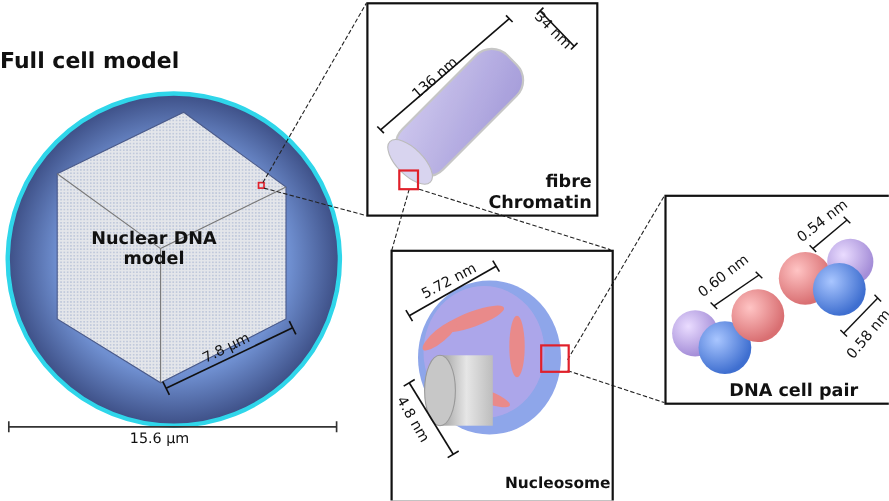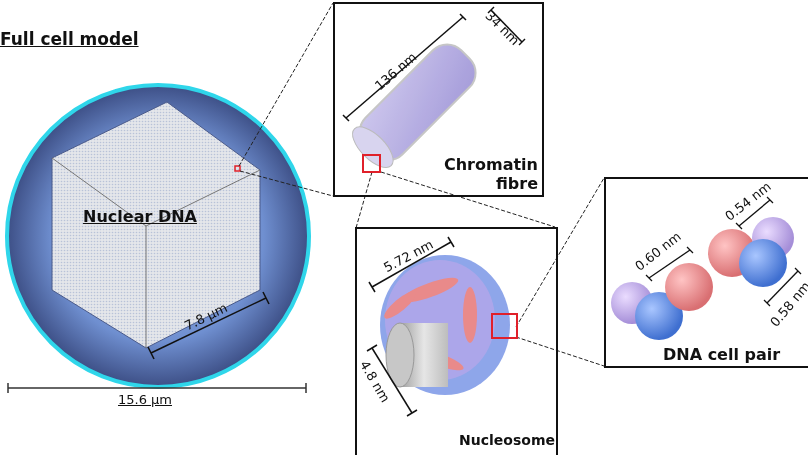--- a/index.html
+++ b/index.html
@@ -135,33 +135,34 @@
       <line x1="739" y1="226" x2="770" y2="200"></line>
       <line x1="736" y1="223" x2="742" y2="229"></line>
       <line x1="767" y1="197" x2="773" y2="203"></line>
       <line x1="767" y1="303" x2="798" y2="271"></line>
       <line x1="764" y1="300" x2="770" y2="306"></line>
       <line x1="795" y1="268" x2="801" y2="274"></line>
     </g>
   </g>
 </svg>
 
-<div class="abs title" style="left:0;top:29px;font-size:17px;text-decoration:underline;">Full cell model</div>
-<div class="abs title" style="left:70px;top:208px;width:140px;text-align:center;font-size:16px;line-height:18px;text-decoration:underline;">
+<div class="abs title" style="left:0;top:43px;font-size:20px;">Full cell model</div>
+<div class="abs title" style="left:70px;top:208px;width:140px;text-align:center;font-size:16px;line-height:18px;">
   <div>Nuclear DNA</div>
+  <div>model</div>
 </div>
 <div class="abs lbl" style="left:182px;top:320px;transform:rotate(-26deg);transform-origin:left top;">7.8 µm</div>
-<div class="abs lbl" style="left:118px;top:392px;text-decoration:underline;">15.6 µm</div>
+<div class="abs lbl" style="left:118px;top:392px;">15.6 µm</div>
 
 <div class="box" style="left:333px;top:2px;width:211px;height:195px;background:transparent;"></div>
 <div class="abs lbl" style="left:372px;top:82px;transform:rotate(-41deg);transform-origin:left top;">136 nm</div>
 <div class="abs lbl" style="left:493px;top:8px;transform:rotate(45deg);transform-origin:left top;">34 nm</div>
 <div class="abs title" style="left:428px;top:155px;width:110px;text-align:right;font-size:16px;line-height:19px;">
+  <div>fibre</div>
   <div>Chromatin</div>
-  <div>fibre</div>
 </div>
 
 <div class="box" style="left:355px;top:227px;width:203px;height:230px;background:transparent;"></div>
 <div class="abs lbl" style="left:381px;top:262px;transform:rotate(-28deg);transform-origin:left top;">5.72 nm</div>
 <div class="abs lbl" style="left:370px;top:358px;transform:rotate(60deg);transform-origin:left top;">4.8 nm</div>
 <div class="abs title" style="left:420px;top:432px;width:135px;text-align:right;font-size:14px;">Nucleosome</div>
 
 <div class="box" style="left:604px;top:177px;width:210px;height:191px;background:transparent;"></div>
 <div class="abs lbl" style="left:632px;top:262px;transform:rotate(-38deg);transform-origin:left top;">0.60 nm</div>
 <div class="abs lbl" style="left:722px;top:212px;transform:rotate(-38deg);transform-origin:left top;">0.54 nm</div>

